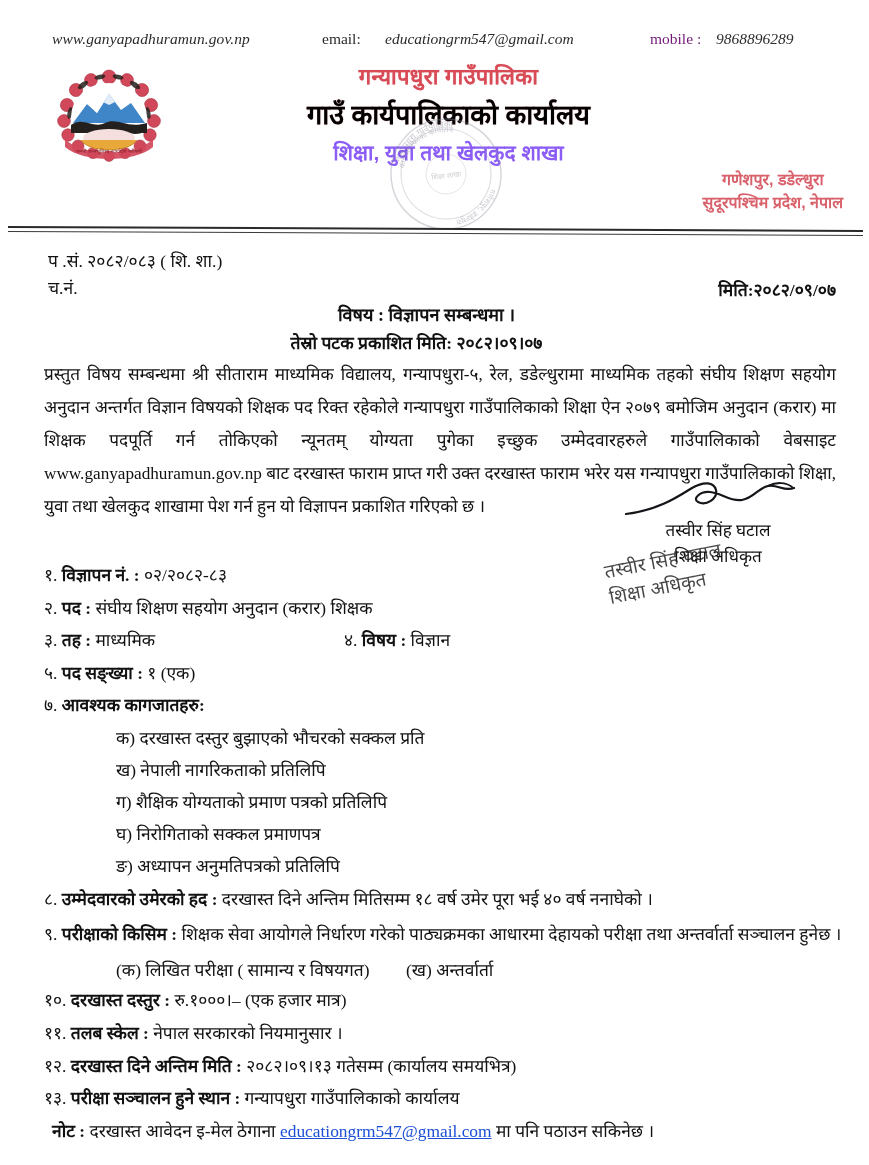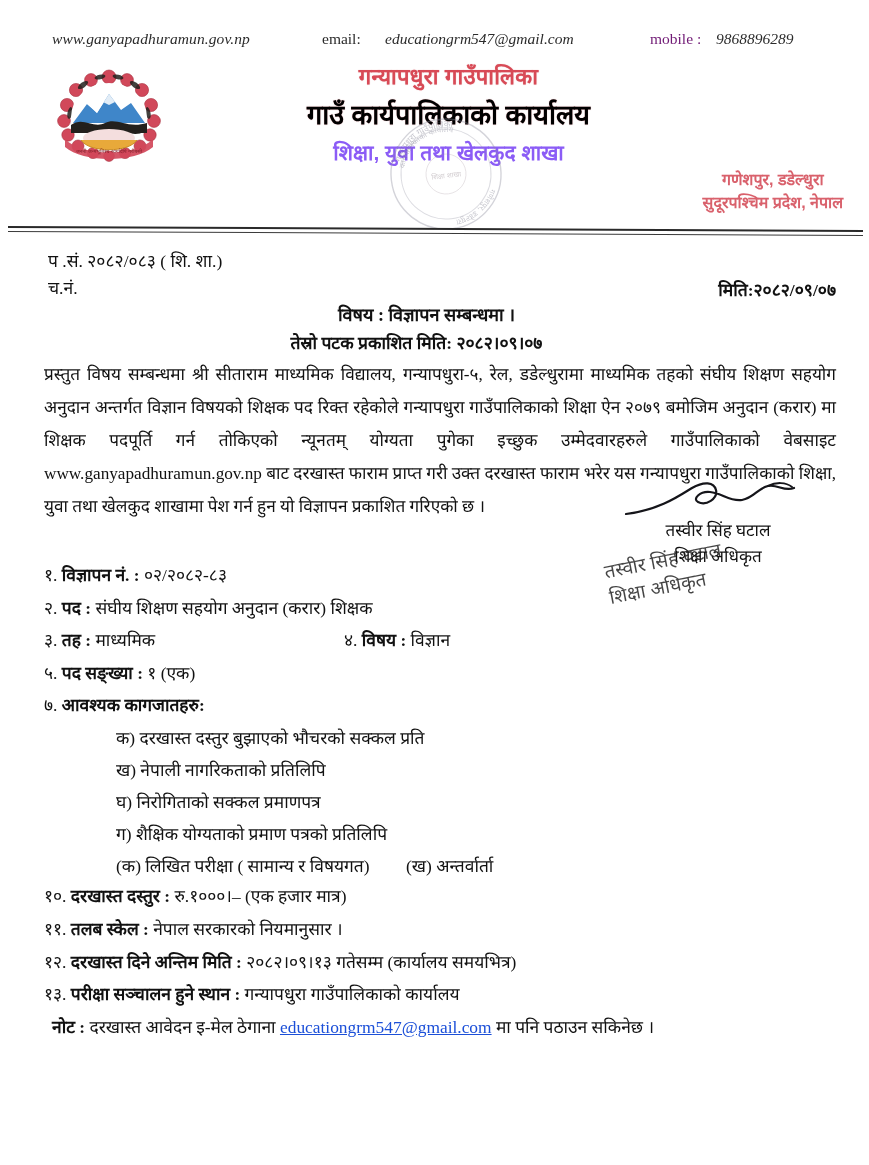--- a/index.html
+++ b/index.html
@@ -440,24 +440,33 @@
     </div>
 
 
     <div class="li">
       <span>७.</span>
       <b>आवश्यक कागजातहरु:</b>
     </div>
 
     <div class="sub">क) दरखास्त दस्तुर बुझाएको भौचरको सक्कल प्रति</div>
     <div class="sub">ख) नेपाली नागरिकताको प्रतिलिपि</div>
+    <div class="sub">ग) शैक्षिक योग्यताको प्रमाण पत्रको प्रतिलिपि</div>
     <div class="sub">घ) निरोगिताको सक्कल प्रमाणपत्र</div>
-    <div class="sub">ग) शैक्षिक योग्यताको प्रमाण पत्रको प्रतिलिपि</div>
-
-
+    <div class="sub">ङ) अध्यापन अनुमतिपत्रको प्रतिलिपि</div>
+
+    <div class="li">
+      <span>८.</span>
+      <b>उम्मेदवारको उमेरको हद :</b><span> दरखास्त दिने अन्तिम मितिसम्म १८ वर्ष उमेर पूरा भई ४० वर्ष ननाघेको ।</span>
+    </div>
+
+    <div class="li wrap-cont">
+      <span>९.</span>
+      <b>परीक्षाको किसिम :</b><span> शिक्षक सेवा आयोगले निर्धारण गरेको पाठ्यक्रमका आधारमा देहायको परीक्षा तथा अन्तर्वार्ता सञ्चालन हुनेछ ।</span>
+    </div>
 
     <div class="sub-row">
       <span class="sa">(क) लिखित परीक्षा ( सामान्य र विषयगत)</span>
       <span>(ख) अन्तर्वार्ता</span>
     </div>
 
     <div class="li">
       <span>१०.</span>
       <b>दरखास्त दस्तुर :</b><span> रु.१०००।– (एक हजार मात्र)</span>
     </div>

